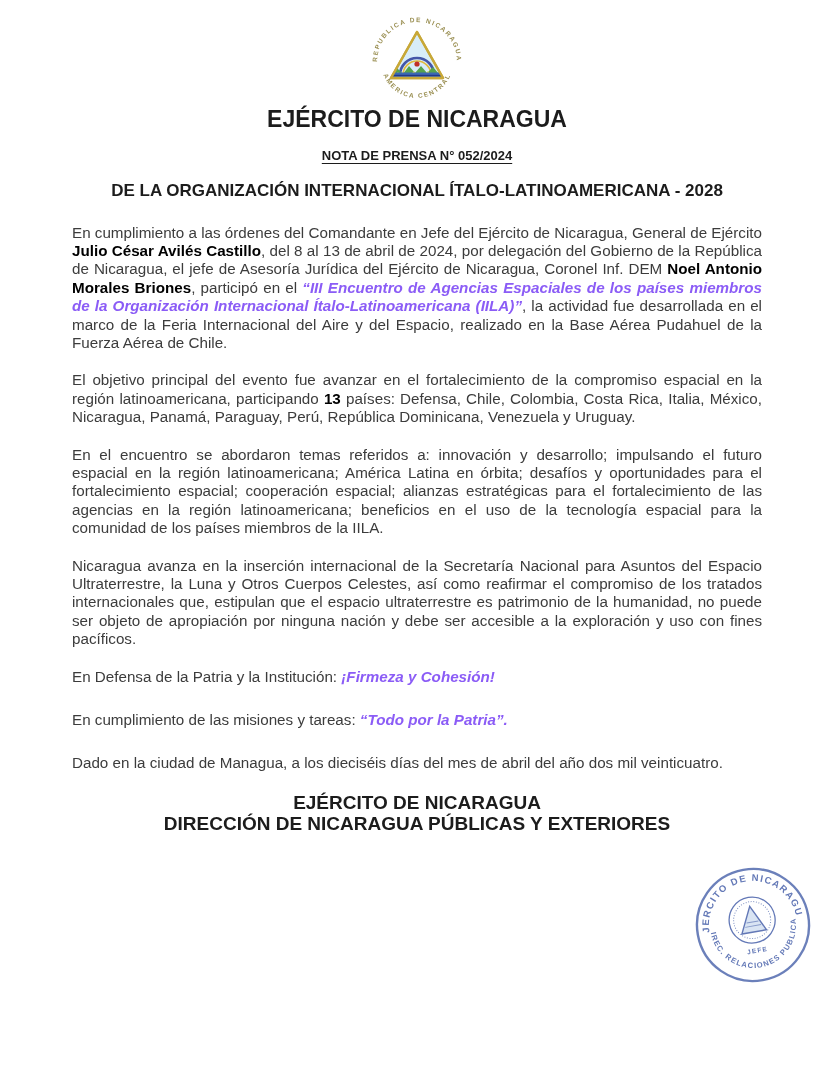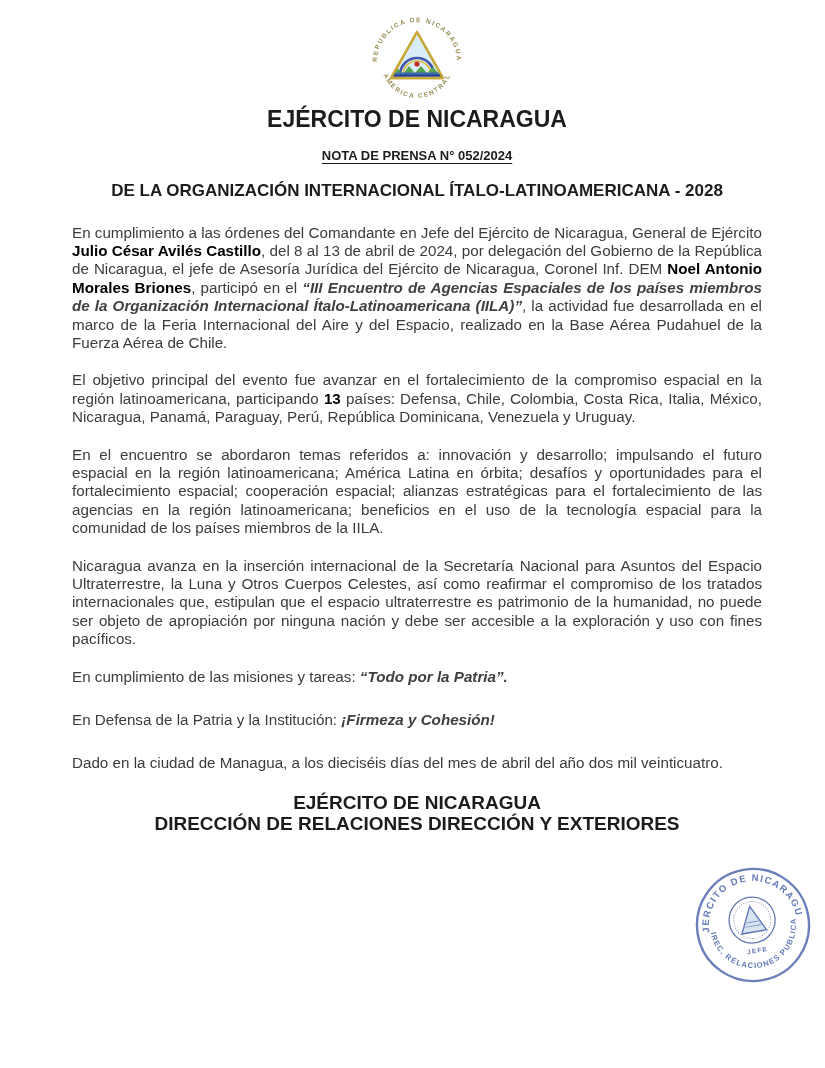--- a/index.html
+++ b/index.html
@@ -47,21 +47,21 @@
   .body-text { margin-top: 23px; }
   .body-text p {
     font-size: 15.2px;
     line-height: 18.4px;
     text-align: justify;
     margin-bottom: 19px;
     color: #3c3c3c;
   }
   .body-text p.single { margin-bottom: 25px; }
   .body-text b { color: #000000; }
-  .bold-italic { font-weight: bold; font-style: italic; color: #404040; }
+  .bold-italic { font-weight: bold; font-style: italic; color: #8b5cf6; }
 
   .doc-footer {
     margin-top: 16px;
     text-align: center;
     font-size: 19px;
     font-weight: bold;
     line-height: 21px;
     color: #1c1c1c;
   }
 
@@ -117,30 +117,30 @@
 
     <div class="body-text">
       <p><span>En cumplimiento a las órdenes del Comandante en Jefe del Ejército de Nicaragua, General de Ejército </span><b>Julio César Avilés Castillo</b><span>, del 8 al 13 de abril de 2024, por delegación del Gobierno de la República de Nicaragua, el jefe de Asesoría Jurídica del Ejército de Nicaragua, Coronel Inf. DEM </span><b>Noel Antonio Morales Briones</b><span>, participó en el </span><span class="bold-italic">“III Encuentro de Agencias Espaciales de los países miembros de la Organización Internacional Ítalo-Latinoamericana (IILA)”</span><span>, la actividad fue desarrollada en el marco de la Feria Internacional del Aire y del Espacio, realizado en la Base Aérea Pudahuel de la Fuerza Aérea de Chile.</span></p>
 
       <p><span>El objetivo principal del evento fue avanzar en el fortalecimiento de la compromiso espacial en la región latinoamericana, participando </span><b>13</b><span> países: Defensa, Chile, Colombia, Costa Rica, Italia, México, Nicaragua, Panamá, Paraguay, Perú, República Dominicana, Venezuela y Uruguay.</span></p>
 
       <p>En el encuentro se abordaron temas referidos a: innovación y desarrollo; impulsando el futuro espacial en la región latinoamericana; América Latina en órbita; desafíos y oportunidades para el fortalecimiento espacial; cooperación espacial; alianzas estratégicas para el fortalecimiento de las agencias en la región latinoamericana; beneficios en el uso de la tecnología espacial para la comunidad de los países miembros de la IILA.</p>
 
       <p>Nicaragua avanza en la inserción internacional de la Secretaría Nacional para Asuntos del Espacio Ultraterrestre, la Luna y Otros Cuerpos Celestes, así como reafirmar el compromiso de los tratados internacionales que, estipulan que el espacio ultraterrestre es patrimonio de la humanidad, no puede ser objeto de apropiación por ninguna nación y debe ser accesible a la exploración y uso con fines pacíficos.</p>
 
+      <p class="single"><span>En Defensa de la Patria y la Institución: </span><span class="bold-italic">¡Firmeza y Cohesión!</span></p>
+
       <p class="single"><span>En cumplimiento de las misiones y tareas: </span><span class="bold-italic">“Todo por la Patria”.</span></p>
-
-      <p class="single"><span>En Defensa de la Patria y la Institución: </span><span class="bold-italic">¡Firmeza y Cohesión!</span></p>
 
       <p>Dado en la ciudad de Managua, a los dieciséis días del mes de abril del año dos mil veinticuatro.</p>
     </div>
 
     <div class="doc-footer">
       <div>EJÉRCITO DE NICARAGUA</div>
-      <div>DIRECCIÓN DE RELACIONES DIRECCIÓN Y EXTERIORES</div>
+      <div>DIRECCIÓN DE NICARAGUA PÚBLICAS Y EXTERIORES</div>
     </div>
   </div>
 
   <div class="stamp-wrap">
     <svg width="130" height="130" viewBox="0 0 130 130">
       <defs>
         <path id="stampTop" d="M 21,65 A 44,44 0 0 1 109,65"></path>
         <path id="stampBot" d="M 22,65 A 43,43 0 0 0 108,65"></path>
       </defs>
       <g transform="rotate(-10 65 65)" fill="none" stroke="#4e66ad">

